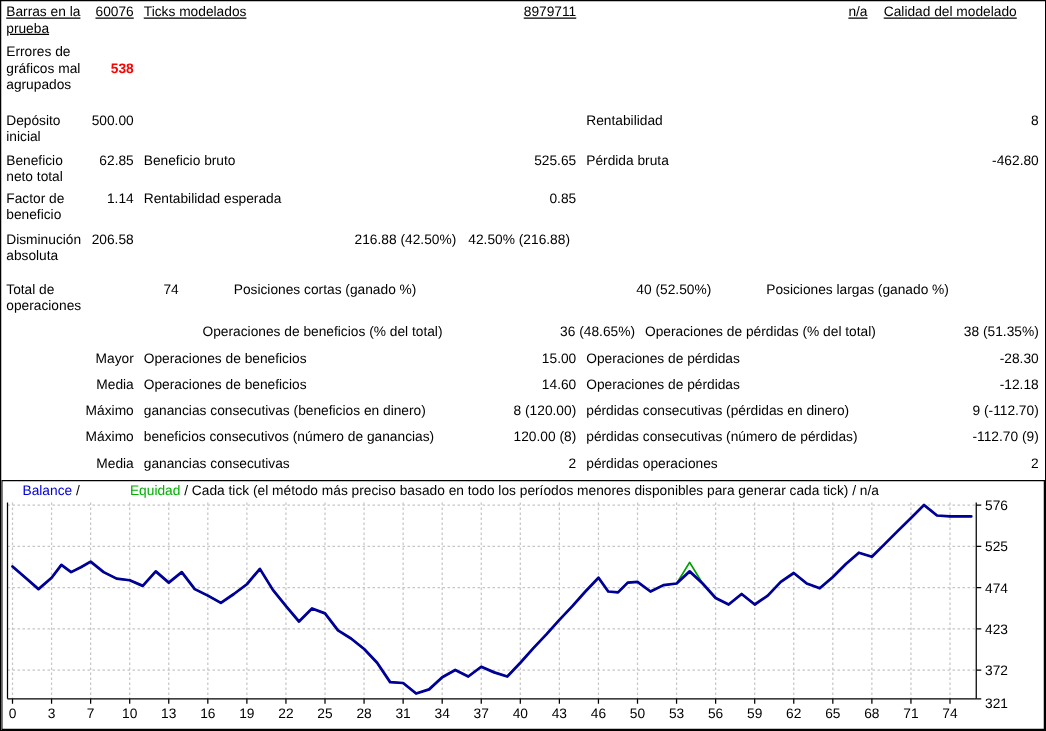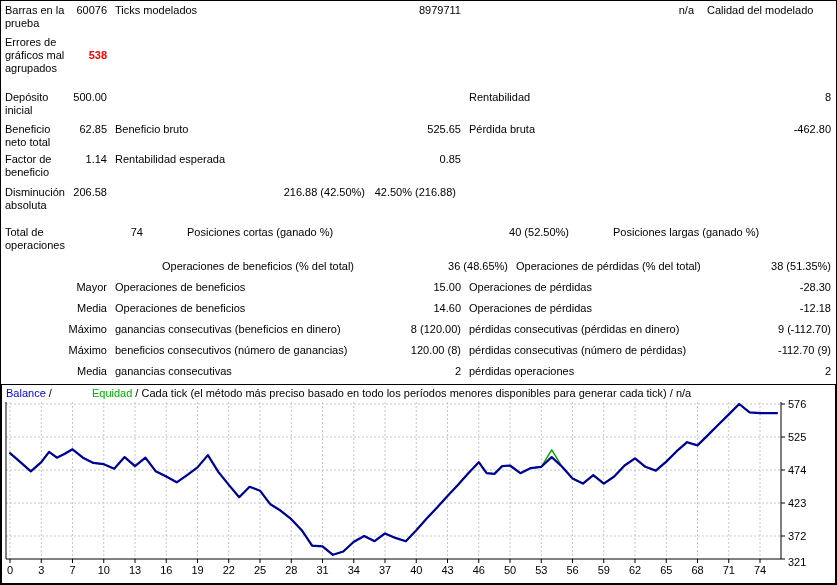--- a/index.html
+++ b/index.html
@@ -30,21 +30,21 @@
   }
   .chart-svg{position:absolute;left:0;top:0;}
   svg text{font-family:"Liberation Sans",sans-serif;font-size:11px;fill:#000;}
 </style>
 </head>
 <body>
 
 <div class="page">
 
   <div class="stats" id="stats">
-      <div class="srow" style="height: 32px;">
+      <div class="srow" style="height: 32px; text-decoration: underline;">
         <div class="cell c1">Barras en la prueba</div>
         <div class="cell c2">60076</div>
         <div class="cell c3">Ticks modelados</div>
         <div class="cell c4">8979711</div>
         <div class="cell c6">n/a</div>
         <div class="cell c5">Calidad del modelado</div>
       </div>
       <div class="srow" style="height: 55px;">
         <div class="cell c1">Errores de gráficos mal agrupados</div>
         <div class="cell c2 redval">538</div>
@@ -136,21 +136,21 @@
         <div class="cell c2">Media</div>
         <div class="cell c3">ganancias consecutivas</div>
         <div class="cell c4">2</div>
         <div class="cell c5">pérdidas operaciones</div>
         <div class="cell c6">2</div>
       </div>
     </div>
 
   <div class="chart-box">
     <div class="chart-title">
-      <span id="t-bal" style="color: rgb(0, 0, 216);">Balance</span><span> / </span><span id="t-eq" style="color: rgb(0, 176, 0); padding-left: 37px;">Equidad</span><span> / </span><span>Cada tick (el método más preciso basado en todo los períodos menores disponibles para generar cada tick)</span><span>  / n/a</span>
+      <span id="t-bal" style="color: rgb(0, 0, 216); margin-left: 12px;">Balance</span><span> / </span><span id="t-eq" style="color: rgb(0, 176, 0); padding-left: 37px;">Equidad</span><span> / </span><span>Cada tick (el método más preciso basado en todo los períodos menores disponibles para generar cada tick)</span><span>  / n/a</span>
     </div>
     <svg id="plot" class="chart-svg" width="835" height="198">
         <line x1="4" y1="19" x2="779" y2="19" stroke="#C6C6C6" stroke-width="1" stroke-dasharray="2,2"></line>
         <line x1="779" y1="19" x2="783" y2="19" stroke="#000000" stroke-width="1"></line>
         <text x="786" y="23" text-anchor="start">576</text>
         <line x1="4" y1="52" x2="779" y2="52" stroke="#C6C6C6" stroke-width="1" stroke-dasharray="2,2"></line>
         <line x1="779" y1="52" x2="783" y2="52" stroke="#000000" stroke-width="1"></line>
         <text x="786" y="56" text-anchor="start">525</text>
         <line x1="4" y1="85" x2="779" y2="85" stroke="#C6C6C6" stroke-width="1" stroke-dasharray="2,2"></line>
         <line x1="779" y1="85" x2="783" y2="85" stroke="#000000" stroke-width="1"></line>

